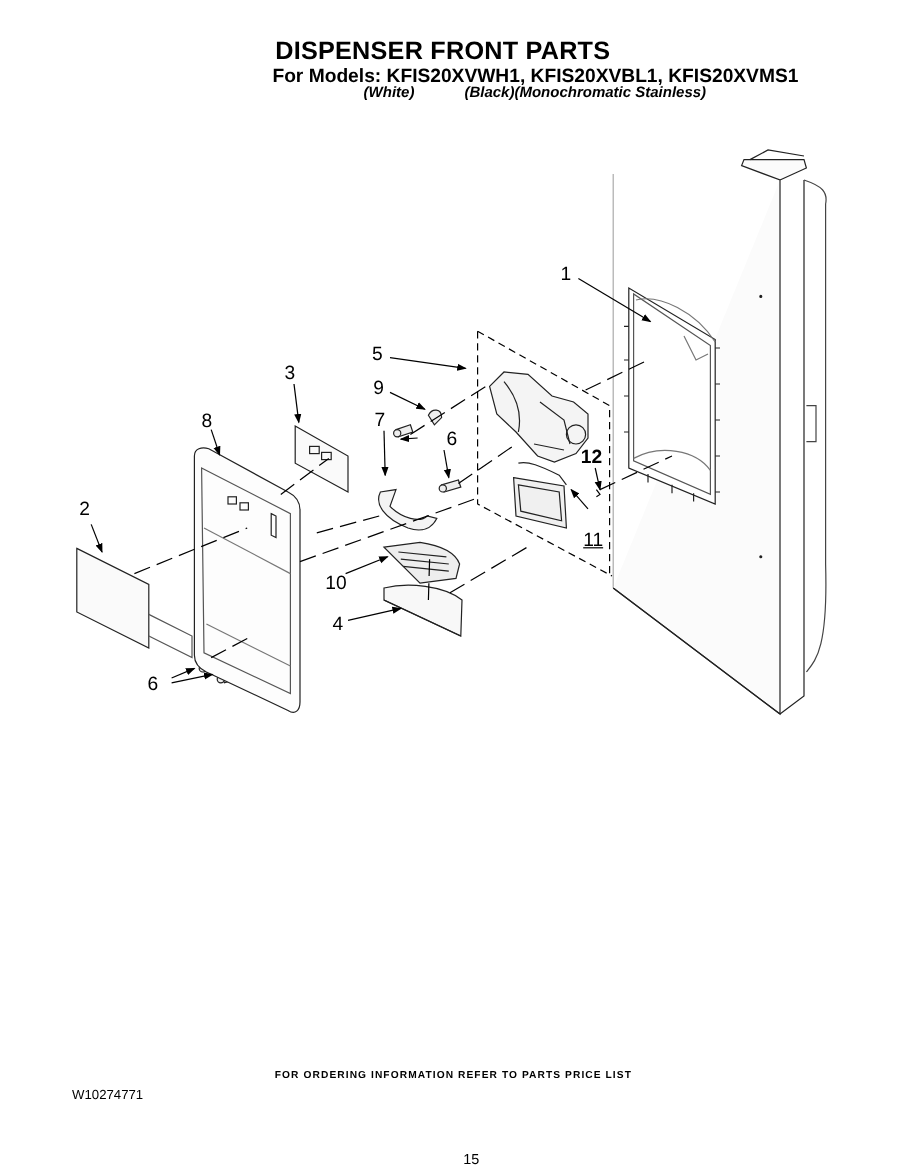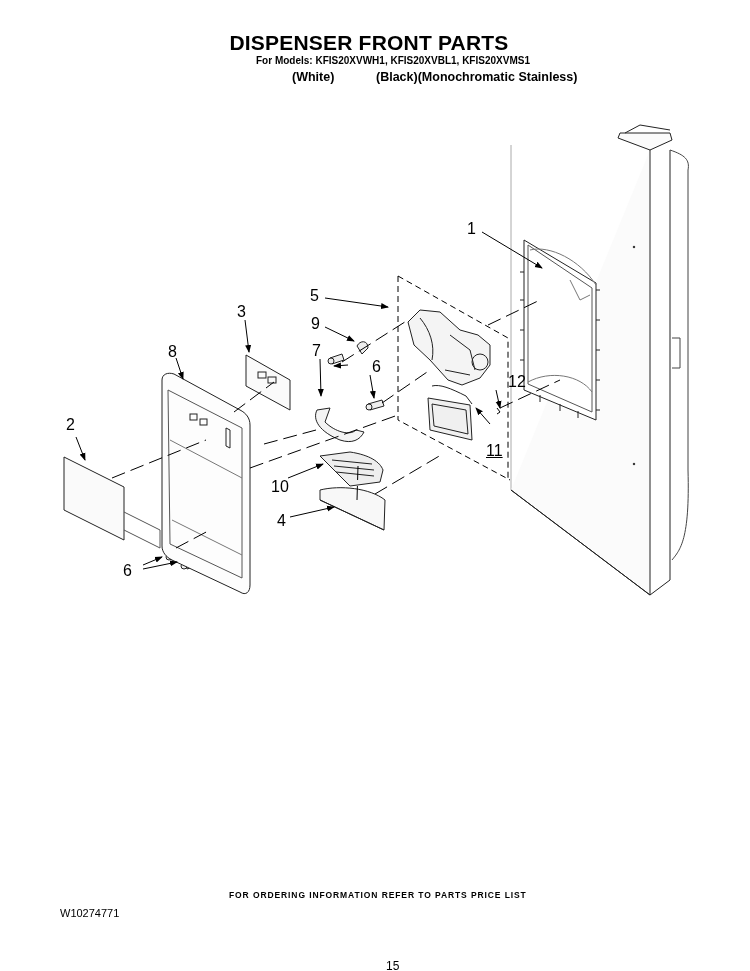--- a/index.html
+++ b/index.html
@@ -1,19 +1,19 @@
 <!DOCTYPE html>
 <html><head>
 <meta charset="utf-8">
 <style>
   html, body { margin: 0; padding: 0; background: #ffffff; }
   body { width: 750px; height: 971px; position: relative; overflow: hidden; font-family: "Liberation Sans", sans-serif; color: #000; }
   .title { position: absolute; top: 31px; left: 0; width: 750px; text-align: center; font-weight: bold; font-size: 21px; letter-spacing: 0.2px; margin-left: -6px; }
-  .models { position: absolute; top: 55px; left: 256px; font-weight: bold; font-size: 10px; }
-  .variants { position: absolute; top: 70px; left: 292px; font-weight: bold; font-size: 12.5px; white-space: pre; }
+  .models { position: absolute; top: 55px; left: 227px; font-weight: bold; font-size: 16px; }
+  .variants { position: absolute; top: 70px; left: 303px; font-weight: bold; font-size: 12.5px; white-space: pre; font-style: italic; }
   .variants span { display: inline-block; }
   .v1 { width: 84px; }
   .footer-note { position: absolute; top: 890px; left: 229px; font-weight: bold; font-size: 8.5px; letter-spacing: 0.9px; text-align: center; }
   .docnum { position: absolute; top: 907px; left: 60px; font-size: 11px; }
   .pagenum { position: absolute; top: 959px; left: 367px; font-size: 12px; margin-left: 19px; }
   svg.diagram { position: absolute; left: 0; top: 0; }
   .callout { position: absolute; font-size: 16px; font-family: "Liberation Sans", sans-serif; }
 </style>
 </head>
 <body>
@@ -161,17 +161,17 @@
 <div class="callout" style="left:237px;top:303px;">3</div>
 <div class="callout" style="left:277px;top:512px;">4</div>
 <div class="callout" style="left:310px;top:287px;">5</div>
 <div class="callout" style="left:372px;top:358px;">6</div>
 <div class="callout" style="left:123px;top:562px;">6</div>
 <div class="callout" style="left:312px;top:342px;">7</div>
 <div class="callout" style="left:168px;top:343px;">8</div>
 <div class="callout" style="left:311px;top:315px;">9</div>
 <div class="callout" style="left:271px;top:478px;">10</div>
 <div class="callout" style="left:486px;top:442px;text-decoration:underline;">11</div>
-<div class="callout" style="left:508px;top:373px;">12</div>
+<div class="callout" style="left:484px;top:373px;font-weight:bold;">12</div>
 
 <div class="footer-note">FOR ORDERING INFORMATION REFER TO PARTS PRICE LIST</div>
 <div class="docnum">W10274771</div>
 <div class="pagenum">15</div>
 
 </body></html>

